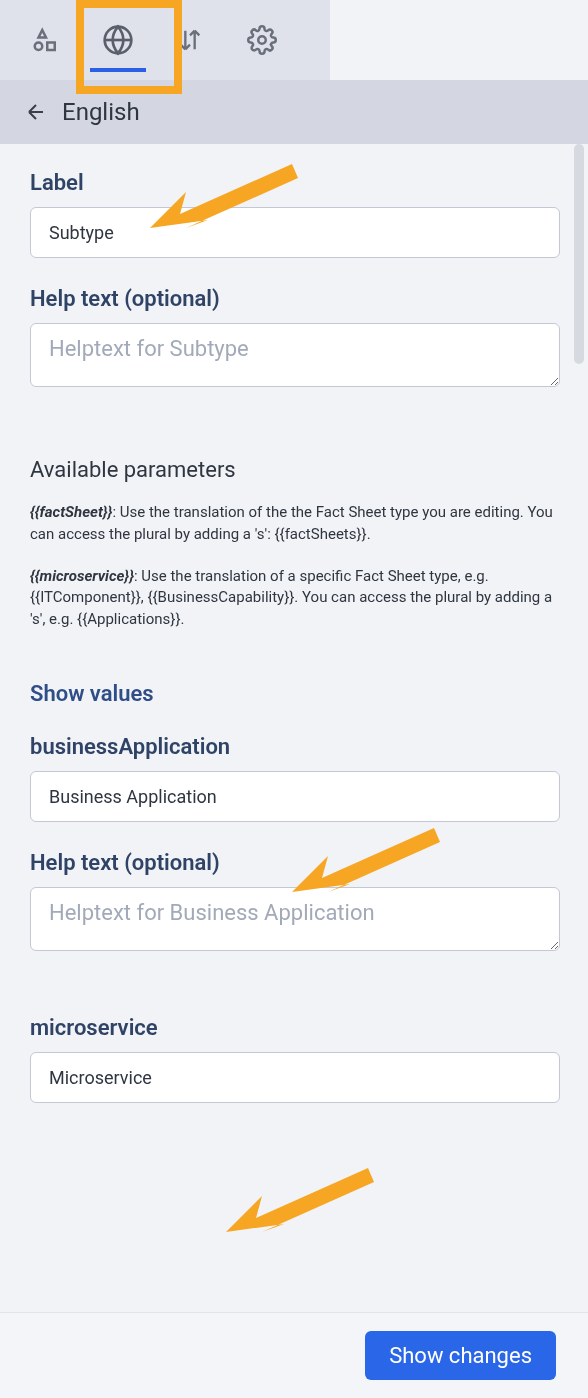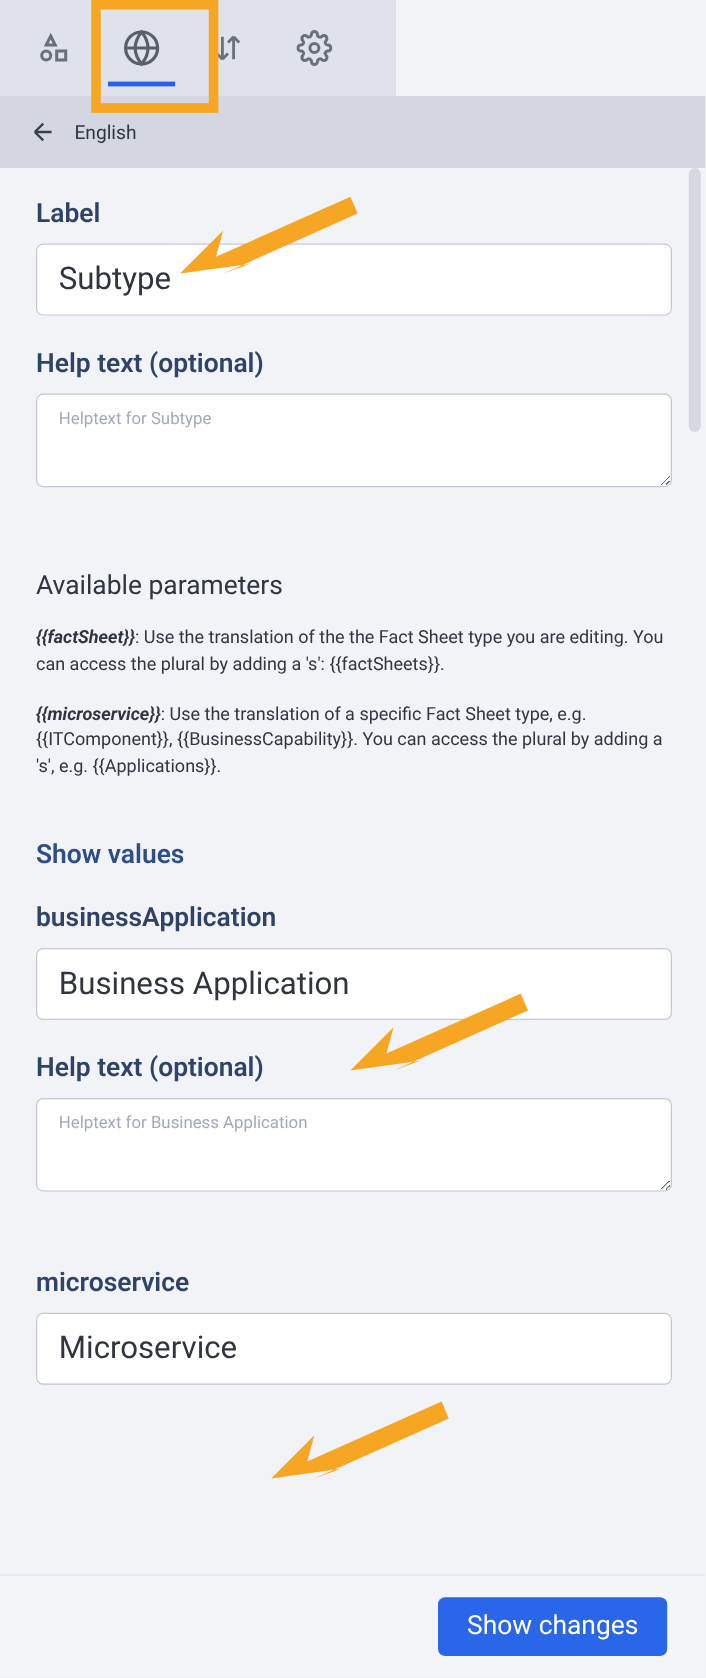--- a/index.html
+++ b/index.html
@@ -50,21 +50,21 @@
     }
     .breadcrumb {
       display: flex;
       align-items: center;
       gap: 14px;
       padding: 18px 24px;
       background: #d4d7e1;
       width: 100%;
     }
     .back-arrow { color: #3a3f4a; }
-    .breadcrumb-text { font-size: 16px; color: #2f3640; }
+    .breadcrumb-text { font-size: 24px; color: #2f3640; }
     .form-area {
       padding: 22px 28px 0 30px;
       position: relative;
     }
     .right-scroll-hint {
       position: absolute;
       top: 0;
       right: 4px;
       width: 10px;
       height: 220px;
@@ -73,40 +73,40 @@
     }
     .field-label {
       font-size: 22px;
       font-weight: 600;
       color: #2f4366;
       margin-bottom: 12px;
       margin-top: 4px;
     }
     .text-input {
       width: 100%;
-      font-size: 26px;
+      font-size: 18px;
       color: #2f3640;
       padding: 14px 18px;
       border: 1px solid #c3c8d4;
       border-radius: 6px;
       background: #fff;
       font-family: inherit;
     }
     .text-input::placeholder { color: #a6adbb; }
     .textarea {
       width: 100%;
-      font-size: 14px;
+      font-size: 22px;
       color: #2f3640;
       padding: 12px 18px;
       border: 1px solid #c3c8d4;
       border-radius: 6px;
       background: #fff;
       font-family: inherit;
       resize: vertical;
-      height: 78px;
+      height: 64px;
     }
     .textarea::placeholder { color: #a2a9b8; }
     .gap-md { margin-top: 28px; }
     .gap-lg { margin-top: 66px; }
     .section-plain {
       font-size: 22px;
       color: #2f3640;
       margin-bottom: 20px;
     }
     .para {

